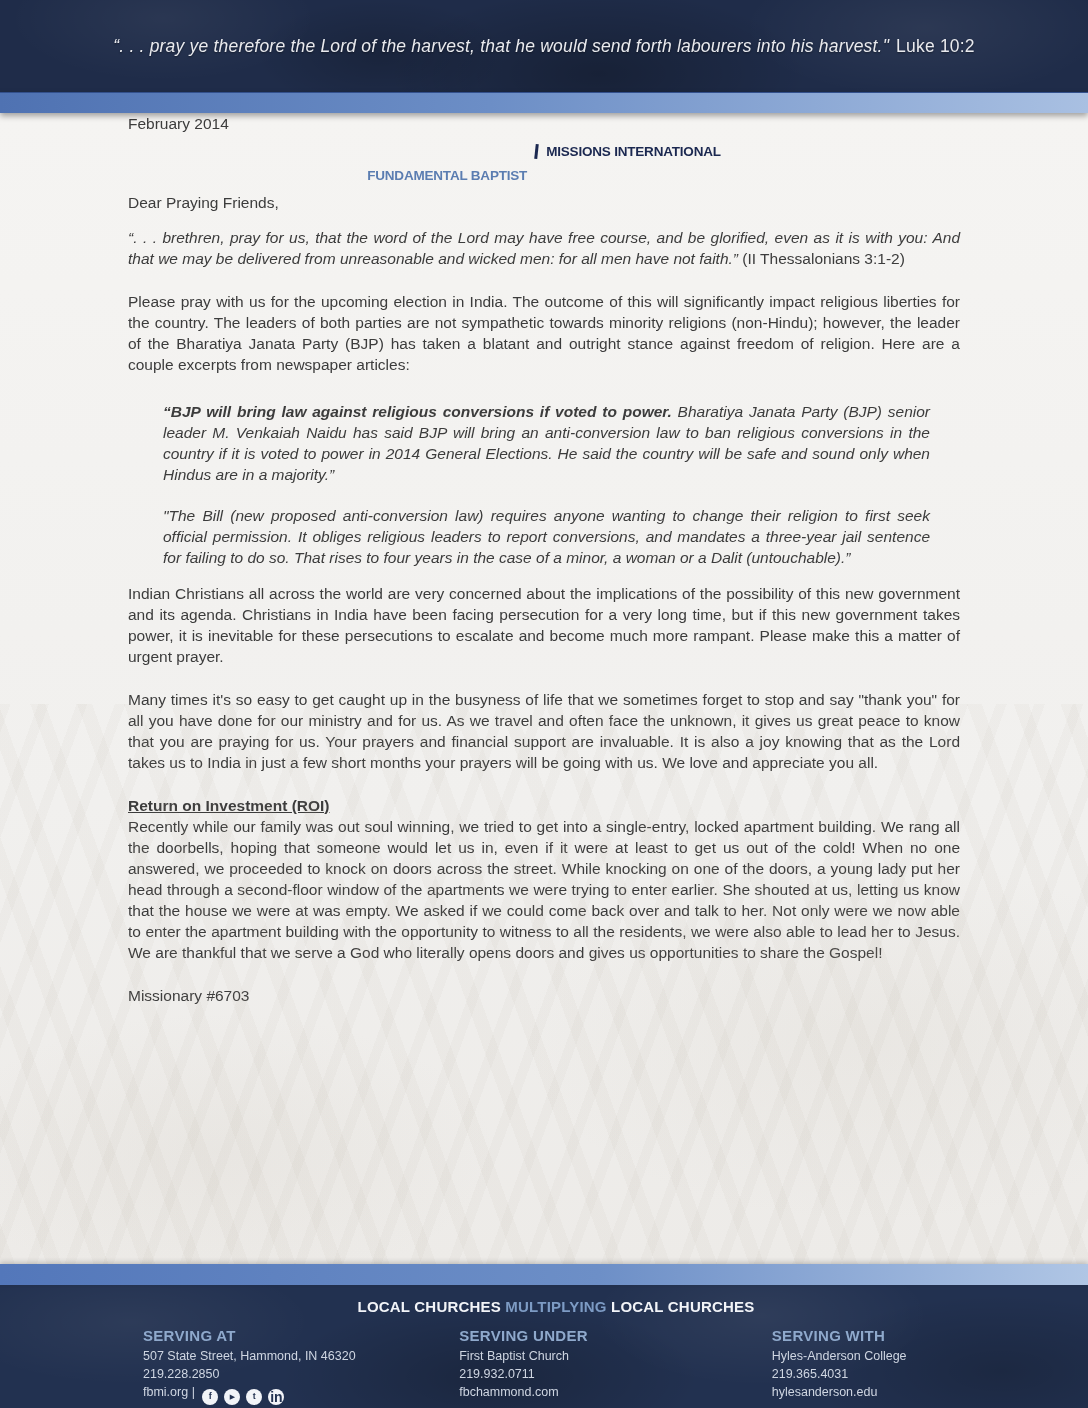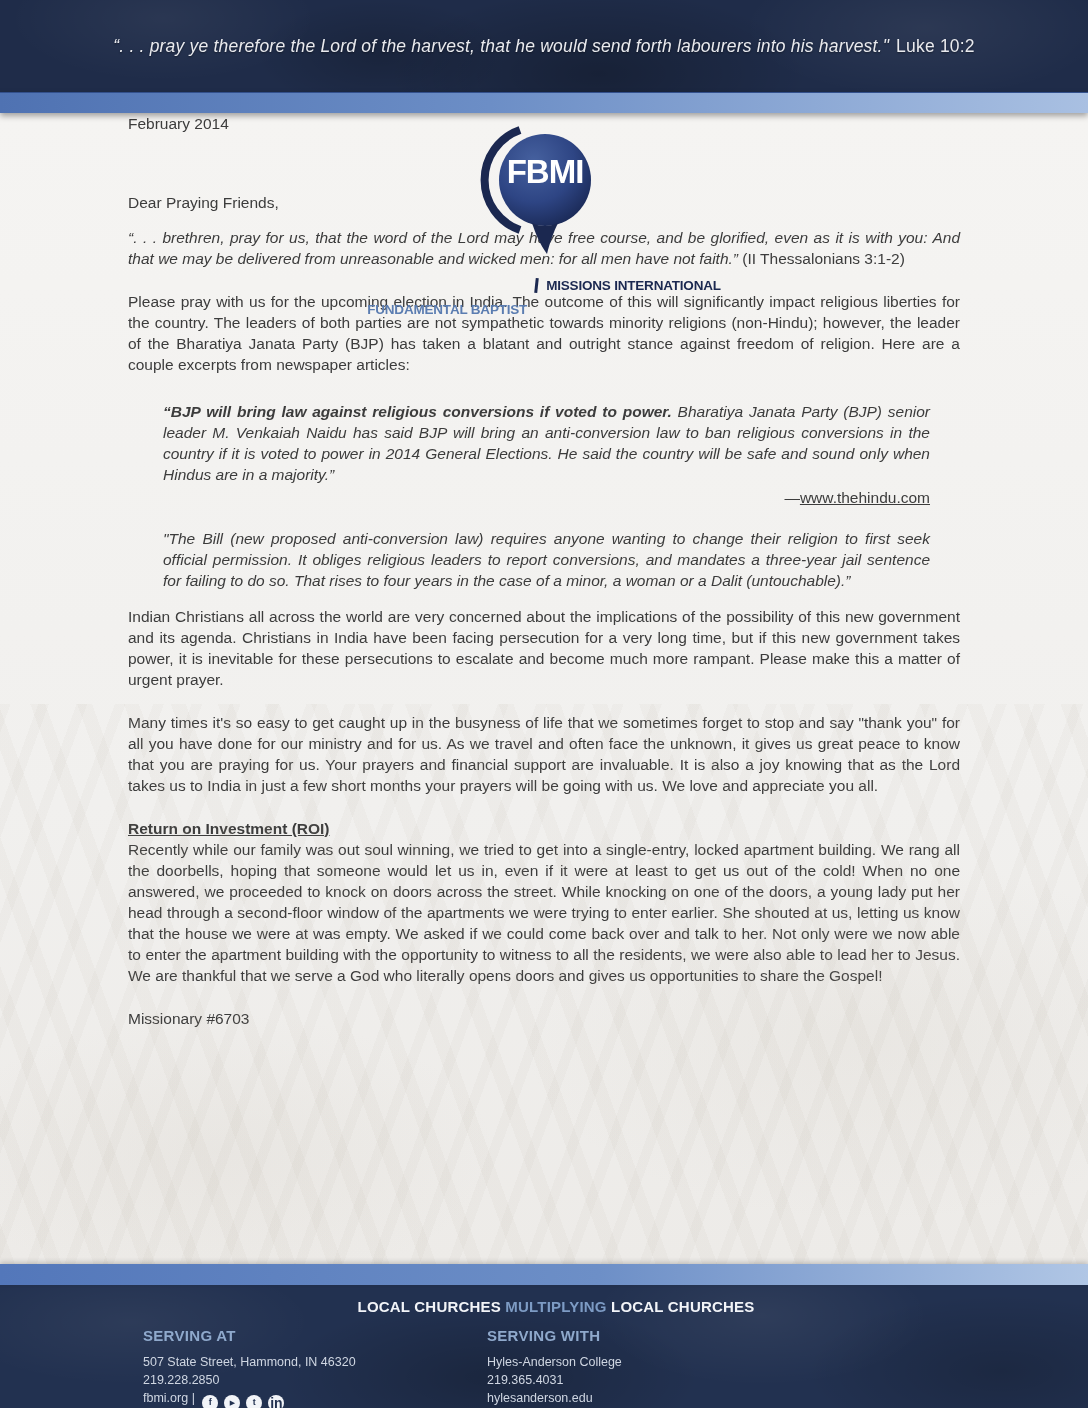--- a/index.html
+++ b/index.html
@@ -167,21 +167,21 @@
     padding-left: 143px;
     margin-top: 12px;
   }
   .fcol { width: 344px; }
   .fcol:nth-child(2) { width: 340px; }
   .fcol-heading {
     color: #8fa9cc;
     font-size: 15px;
     font-weight: 700;
     letter-spacing: 0.3px;
-    margin-bottom: 9px;
+    margin-bottom: 3px;
   }
   .fcol-line { font-size: 12.5px; line-height: 18px; color: #cfd6e2; }
   .fcol-link { color: #cfd6e2; text-decoration: none; }
   .social-row { display: inline-flex; gap: 6px; vertical-align: -3px; margin-left: 4px; }
   .social-icon {
     width: 16px; height: 16px;
     border-radius: 50%;
     background: #f2f4f8;
     color: #223150;
     font-size: 9px;
@@ -201,35 +201,20 @@
     <div class="header-quote">
       <span>“. . . pray ye therefore the Lord of the harvest, that he would send forth labourers into his harvest."</span><span class="ref">Luke 10:2</span>
     </div>
   </div>
   <div class="divider-top"></div>
 
   <div class="letter-body">
     <div class="watermark"></div>
 
     <div class="logo-block">
-      <div class="logo-mark">
-        <svg width="168" height="134" viewBox="0 0 168 134">
-          <defs>
-            <radialGradient id="sphereGrad" cx="38%" cy="30%" r="80%">
-              <stop offset="0%" stop-color="#46619f"></stop>
-              <stop offset="55%" stop-color="#2e4584"></stop>
-              <stop offset="100%" stop-color="#17254f"></stop>
-            </radialGradient>
-          </defs>
-          <path d="M 60 7 A 53 53 0 0 0 60 107" fill="none" stroke="#1b2850" stroke-width="8"></path>
-          <circle cx="85" cy="57" r="46" fill="url(#sphereGrad)"></circle>
-          <path d="M 72 100 C 76 112 80 121 87 131 C 90 119 94 108 98 100 C 89 104 80 104 72 100 Z" fill="#1b2850"></path>
-        </svg>
-        <div class="logo-acronym">FBMI</div>
-      </div>
       <div class="logo-wordmark">
         <span class="wordmark-left">FUNDAMENTAL BAPTIST</span>
         <span class="wordmark-sep"></span>
         <span class="wordmark-right">MISSIONS INTERNATIONAL</span>
       </div>
     </div>
 
     <div class="date-line">February 2014</div>
 
     <div class="salutation">Dear Praying Friends,</div>
@@ -237,23 +222,20 @@
     <p class="body-par scripture">
       <span class="quote-it">“. . . brethren, pray for us, that the word of the Lord may have free course, and be glorified, even as it is with you: And that we may be delivered from unreasonable and wicked men: for all men have not faith.”</span>
       <span>(II Thessalonians 3:1-2)</span>
     </p>
 
     <p class="body-par par-election">Please pray with us for the upcoming election in India. The outcome of this will significantly impact religious liberties for the country. The leaders of both parties are not sympathetic towards minority religions (non-Hindu); however, the leader of the Bharatiya Janata Party (BJP) has taken a blatant and outright stance against freedom of religion. Here are a couple excerpts from newspaper articles:</p>
 
     <p class="excerpt">
       <span class="lead-bold">“BJP will bring law against religious conversions if voted to power.</span><span> Bharatiya Janata Party (BJP) senior leader M. Venkaiah Naidu has said BJP will bring an anti-conversion law to ban religious conversions in the country if it is voted to power in 2014 General Elections. He said the country will be safe and sound only when Hindus are in a majority.”</span>
     </p>
-    <div class="attribution">
-      <span>—</span><a href="#">www.thehindu.com</a>
-    </div>
 
     <p class="excerpt second">
       <span>"The Bill (new proposed anti-conversion law) requires anyone wanting to change their religion to first seek official permission. It obliges religious leaders to report conversions, and mandates a three-year jail sentence for failing to do so. That rises to four years in the case of a minor, a woman or a Dalit (untouchable).”</span>
     </p>
 
     <p class="body-par par-concern">Indian Christians all across the world are very concerned about the implications of the possibility of this new government and its agenda. Christians in India have been facing persecution for a very long time, but if this new government takes power, it is inevitable for these persecutions to escalate and become much more rampant. Please make this a matter of urgent prayer.</p>
 
     <p class="body-par par-thanks">Many times it's so easy to get caught up in the busyness of life that we sometimes forget to stop and say "thank you" for all you have done for our ministry and for us. As we travel and often face the unknown, it gives us great peace to know that you are praying for us. Your prayers and financial support are invaluable. It is also a joy knowing that as the Lord takes us to India in just a few short months your prayers will be going with us. We love and appreciate you all.</p>
 
     <div class="roi-heading">Return on Investment (ROI)</div>
@@ -279,20 +261,26 @@
           <a class="fcol-link" href="#">fbmi.org |</a>
           <span class="social-row">
             <span class="social-icon">f</span>
             <span class="social-icon" style="font-size:7px;">▶</span>
             <span class="social-icon">t</span>
             <span class="social-icon" style="font-size:14px;">in</span>
           </span>
         </div>
       </div>
 
+      <div class="fcol">
+        <div class="fcol-heading">SERVING UNDER</div>
+        <div class="fcol-line">First Baptist Church</div>
+        <div class="fcol-line">219.932.0711</div>
+        <div class="fcol-line"><a class="fcol-link" href="#">fbchammond.com</a></div>
+      </div>
 
       <div class="fcol">
         <div class="fcol-heading">SERVING WITH</div>
         <div class="fcol-line">Hyles-Anderson College</div>
         <div class="fcol-line">219.365.4031</div>
         <div class="fcol-line"><a class="fcol-link" href="#">hylesanderson.edu</a></div>
       </div>
 
     </div>
   </div>

